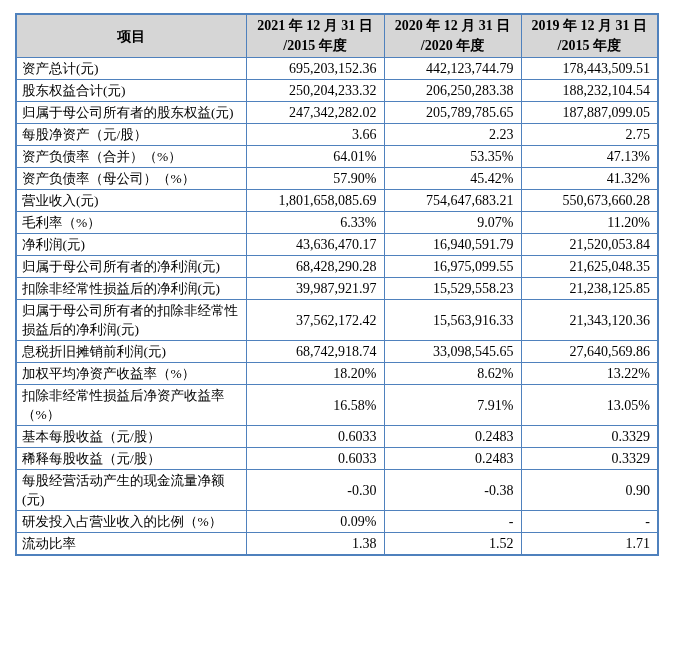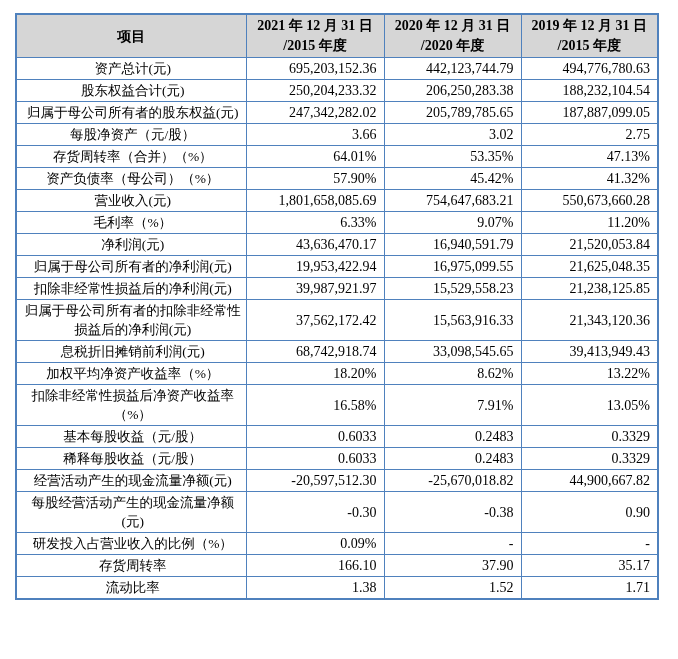--- a/index.html
+++ b/index.html
@@ -27,21 +27,21 @@
   }
   table.fin thead th {
     background: #d6d6d6;
     font-weight: bold;
     text-align: center;
     height: 42px;
     padding: 1px 2px;
     font-size: 14px;
   }
   table.fin td.label-cell {
-    text-align: center;
+    text-align: left;
     padding: 1px 2px 1px 5px;
   }
   table.fin td.value-cell {
     text-align: right;
     padding: 1px 7px 1px 2px;
     font-size: 14px;
   }
   .hdr-line { line-height: 20px; }
 </style>
 </head>
@@ -70,42 +70,42 @@
           <div class="hdr-line">2019 年 12 月 31 日</div>
           <div class="hdr-line">/2015 年度</div>
         </th>
       </tr>
     </thead>
     <tbody>
         <tr>
           <td class="label-cell">资产总计(元)</td>
           <td class="value-cell">695,203,152.36</td>
           <td class="value-cell">442,123,744.79</td>
-          <td class="value-cell">494,776,780.63</td>
+          <td class="value-cell">178,443,509.51</td>
         </tr>
         <tr>
           <td class="label-cell">股东权益合计(元)</td>
           <td class="value-cell">250,204,233.32</td>
           <td class="value-cell">206,250,283.38</td>
           <td class="value-cell">188,232,104.54</td>
         </tr>
         <tr>
           <td class="label-cell">归属于母公司所有者的股东权益(元)</td>
           <td class="value-cell">247,342,282.02</td>
           <td class="value-cell">205,789,785.65</td>
           <td class="value-cell">187,887,099.05</td>
         </tr>
         <tr>
           <td class="label-cell">每股净资产（元/股）</td>
           <td class="value-cell">3.66</td>
-          <td class="value-cell">3.02</td>
+          <td class="value-cell">2.23</td>
           <td class="value-cell">2.75</td>
         </tr>
         <tr>
-          <td class="label-cell">存货周转率（合并）（%）</td>
+          <td class="label-cell">资产负债率（合并）（%）</td>
           <td class="value-cell">64.01%</td>
           <td class="value-cell">53.35%</td>
           <td class="value-cell">47.13%</td>
         </tr>
         <tr>
           <td class="label-cell">资产负债率（母公司）（%）</td>
           <td class="value-cell">57.90%</td>
           <td class="value-cell">45.42%</td>
           <td class="value-cell">41.32%</td>
         </tr>
@@ -122,41 +122,41 @@
           <td class="value-cell">11.20%</td>
         </tr>
         <tr>
           <td class="label-cell">净利润(元)</td>
           <td class="value-cell">43,636,470.17</td>
           <td class="value-cell">16,940,591.79</td>
           <td class="value-cell">21,520,053.84</td>
         </tr>
         <tr>
           <td class="label-cell">归属于母公司所有者的净利润(元)</td>
-          <td class="value-cell">19,953,422.94</td>
+          <td class="value-cell">68,428,290.28</td>
           <td class="value-cell">16,975,099.55</td>
           <td class="value-cell">21,625,048.35</td>
         </tr>
         <tr>
           <td class="label-cell">扣除非经常性损益后的净利润(元)</td>
           <td class="value-cell">39,987,921.97</td>
           <td class="value-cell">15,529,558.23</td>
           <td class="value-cell">21,238,125.85</td>
         </tr>
         <tr>
           <td class="label-cell">归属于母公司所有者的扣除非经常性损益后的净利润(元)</td>
           <td class="value-cell">37,562,172.42</td>
           <td class="value-cell">15,563,916.33</td>
           <td class="value-cell">21,343,120.36</td>
         </tr>
         <tr>
           <td class="label-cell">息税折旧摊销前利润(元)</td>
           <td class="value-cell">68,742,918.74</td>
           <td class="value-cell">33,098,545.65</td>
-          <td class="value-cell">39,413,949.43</td>
+          <td class="value-cell">27,640,569.86</td>
         </tr>
         <tr>
           <td class="label-cell">加权平均净资产收益率（%）</td>
           <td class="value-cell">18.20%</td>
           <td class="value-cell">8.62%</td>
           <td class="value-cell">13.22%</td>
         </tr>
         <tr>
           <td class="label-cell">扣除非经常性损益后净资产收益率（%）</td>
           <td class="value-cell">16.58%</td>
@@ -169,42 +169,30 @@
           <td class="value-cell">0.2483</td>
           <td class="value-cell">0.3329</td>
         </tr>
         <tr>
           <td class="label-cell">稀释每股收益（元/股）</td>
           <td class="value-cell">0.6033</td>
           <td class="value-cell">0.2483</td>
           <td class="value-cell">0.3329</td>
         </tr>
         <tr>
-          <td class="label-cell">经营活动产生的现金流量净额(元)</td>
-          <td class="value-cell">-20,597,512.30</td>
-          <td class="value-cell">-25,670,018.82</td>
-          <td class="value-cell">44,900,667.82</td>
-        </tr>
-        <tr>
           <td class="label-cell">每股经营活动产生的现金流量净额(元)</td>
           <td class="value-cell">-0.30</td>
           <td class="value-cell">-0.38</td>
           <td class="value-cell">0.90</td>
         </tr>
         <tr>
           <td class="label-cell">研发投入占营业收入的比例（%）</td>
           <td class="value-cell">0.09%</td>
           <td class="value-cell">-</td>
           <td class="value-cell">-</td>
-        </tr>
-        <tr>
-          <td class="label-cell">存货周转率</td>
-          <td class="value-cell">166.10</td>
-          <td class="value-cell">37.90</td>
-          <td class="value-cell">35.17</td>
         </tr>
         <tr>
           <td class="label-cell">流动比率</td>
           <td class="value-cell">1.38</td>
           <td class="value-cell">1.52</td>
           <td class="value-cell">1.71</td>
         </tr>
       </tbody>
   </table>
 </div>

